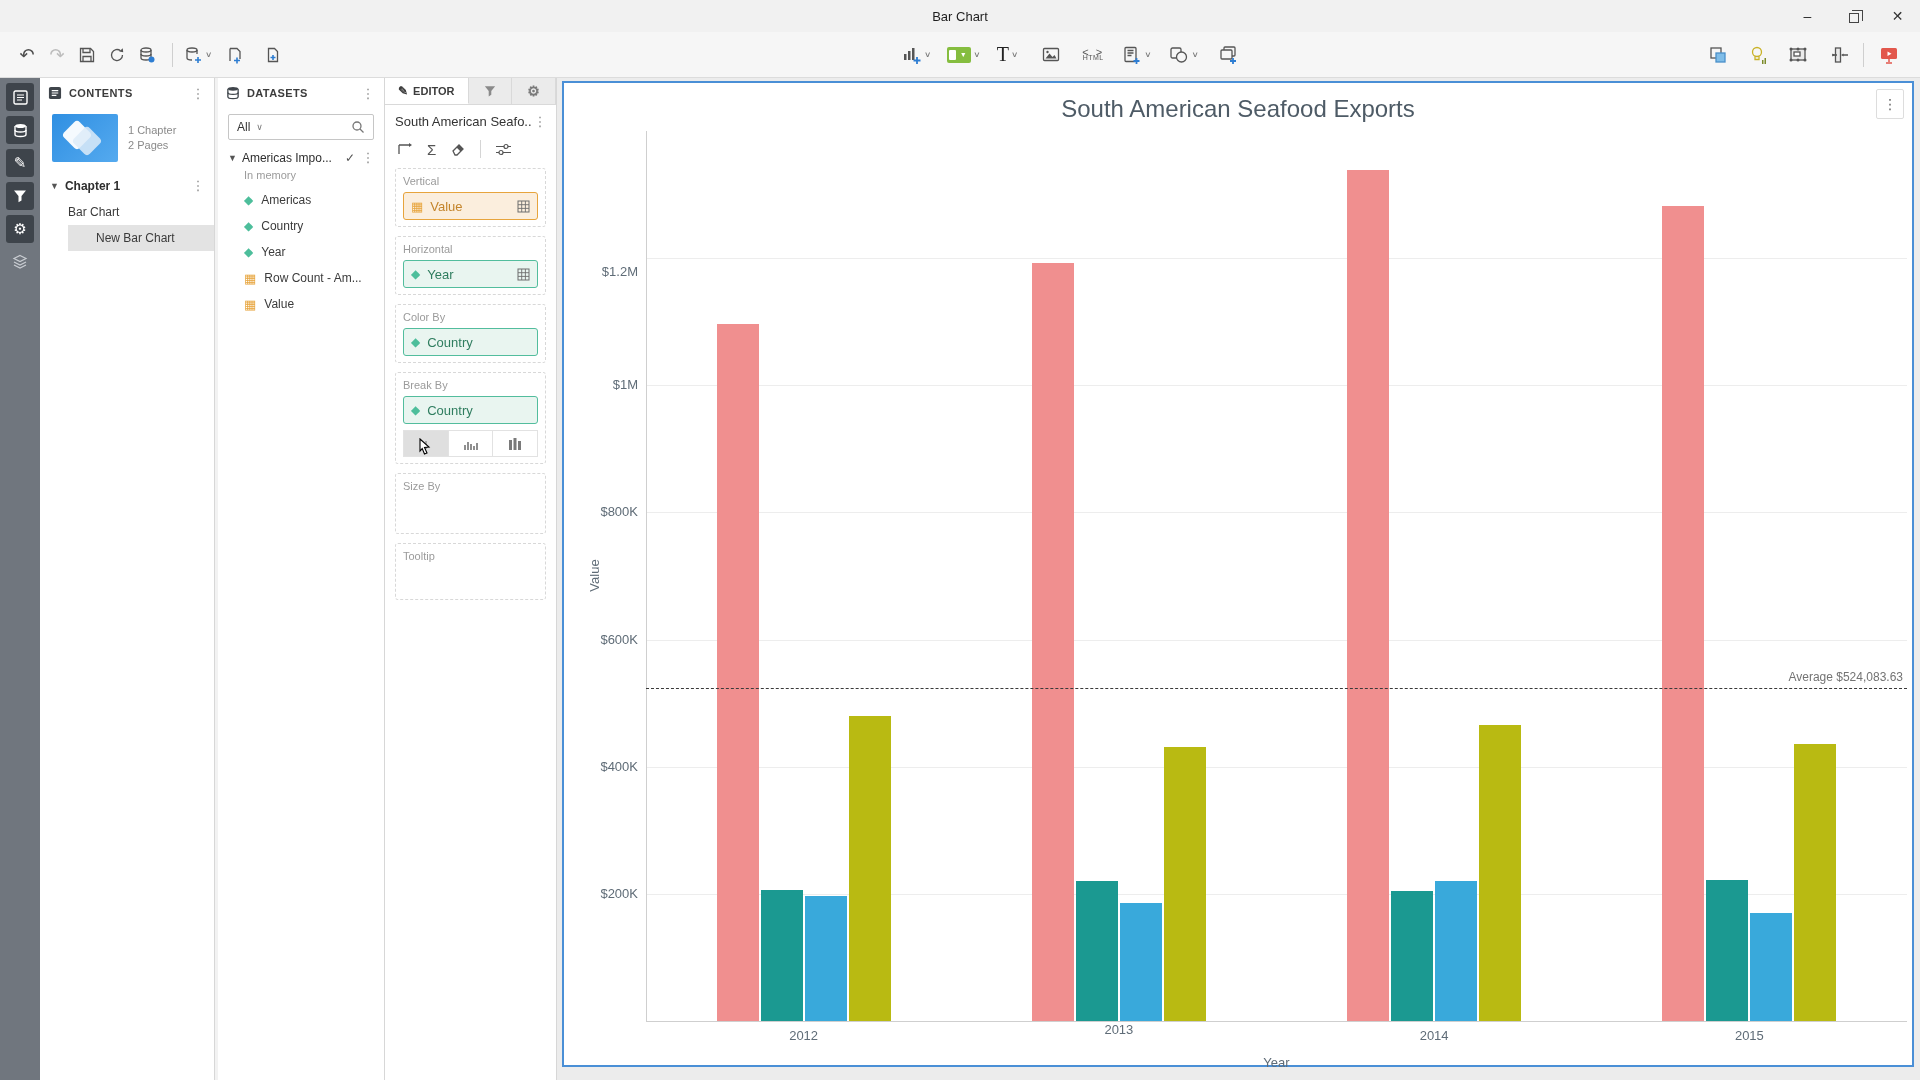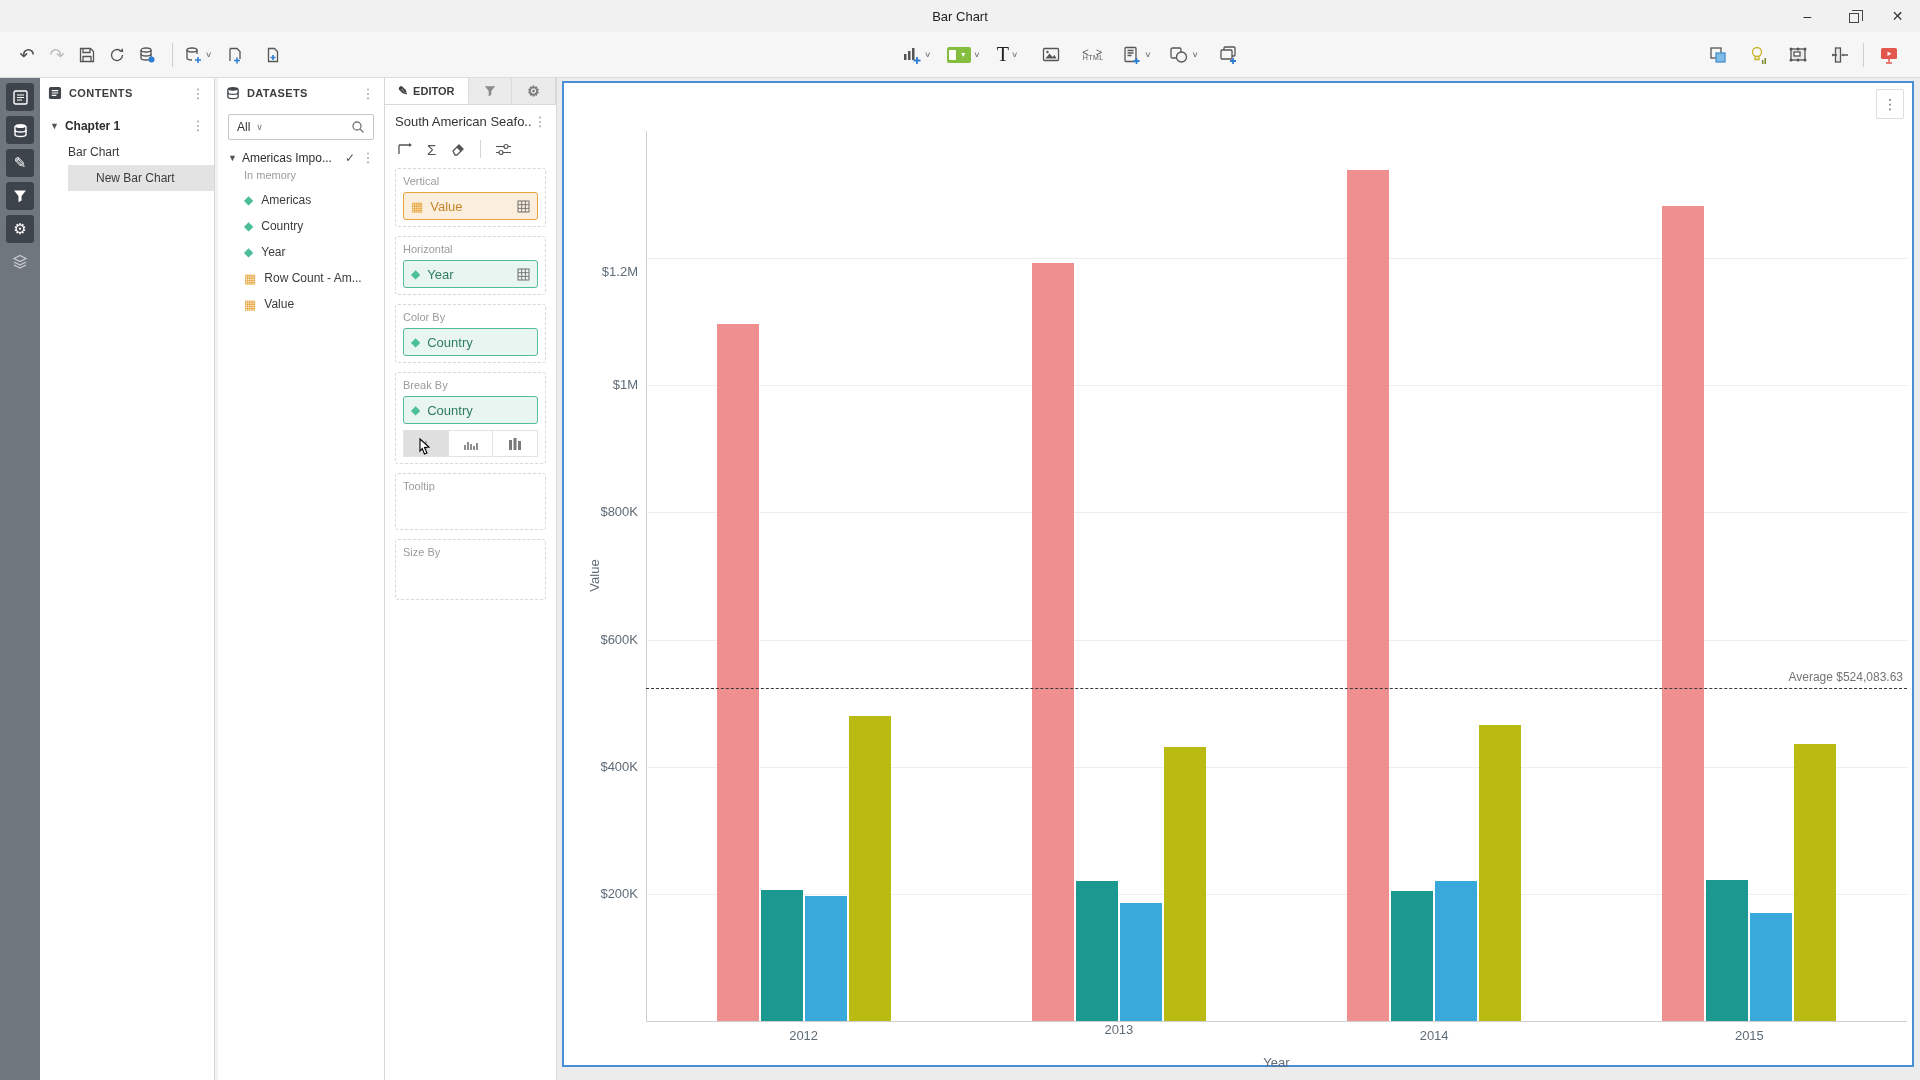--- a/index.html
+++ b/index.html
@@ -329,20 +329,27 @@
 
   <div class="panel" id="contents">
     <div class="panel-head">
       <svg width="14" height="14" viewBox="0 0 15 15">
           <rect x="1" y="1" width="13" height="13" rx="2" fill="#3F454B"></rect>
           <path d="M4 5h7M4 7.5h7M4 10h5" stroke="#FFF" stroke-width="1.2"></path>
         </svg>
       <span class="ph-title">CONTENTS</span>
       <span class="kebab">⋮</span>
     </div>
+    <div class="thumb-row">
+      <div class="thumb"></div>
+      <div class="thumb-meta">
+        <div>1 Chapter</div>
+        <div>2 Pages</div>
+      </div>
+    </div>
     <div class="chapter-row">
       <span class="tri">▼</span>
       <span class="chapter-name">Chapter 1</span>
       <span class="kebab">⋮</span>
     </div>
     <div id="page-list">
         <div class="page-item">Bar Chart</div>
         <div class="page-item selected">New Bar Chart</div>
       </div>
   </div>
@@ -490,32 +497,33 @@
         </div>
         <div class="toggle-btn">
           <svg width="14" height="12" viewBox="0 0 14 12">
               <path d="M1 2h3v10H1zM5.5 0h3v12h-3zM10 3h3v9h-3z" fill="#7A7A7A"></path>
             </svg>
         </div>
       </div>
     </div>
 
     <div class="zone">
+      <div class="zone-label">Size By</div>
+      <div class="zone-empty-sm"></div>
+    </div>
+
+    <div class="zone">
       <div class="zone-label">Tooltip</div>
       <div class="zone-empty-xs"></div>
     </div>
-
-    <div class="zone">
-      <div class="zone-label">Size By</div>
-      <div class="zone-empty-sm"></div>
-    </div>
   </div>
 
   <div class="chart-area">
     <div class="viz" id="viz">
+      <div class="viz-title">South American Seafood Exports</div>
       <div class="viz-kebab">⋮</div>
       <div id="plot" class="plot" style="left: 82px; top: 48px; width: 1261px; height: 890px;">
           <div class="gridline" style="top: 762.857px;"></div>
           <div class="ytick" style="left: -78px; top: 754.857px;">$200K</div>
           <div class="gridline" style="top: 635.714px;"></div>
           <div class="ytick" style="left: -78px; top: 627.714px;">$400K</div>
           <div class="gridline" style="top: 508.571px;"></div>
           <div class="ytick" style="left: -78px; top: 500.571px;">$600K</div>
           <div class="gridline" style="top: 381.429px;"></div>
           <div class="ytick" style="left: -78px; top: 373.429px;">$800K</div>

